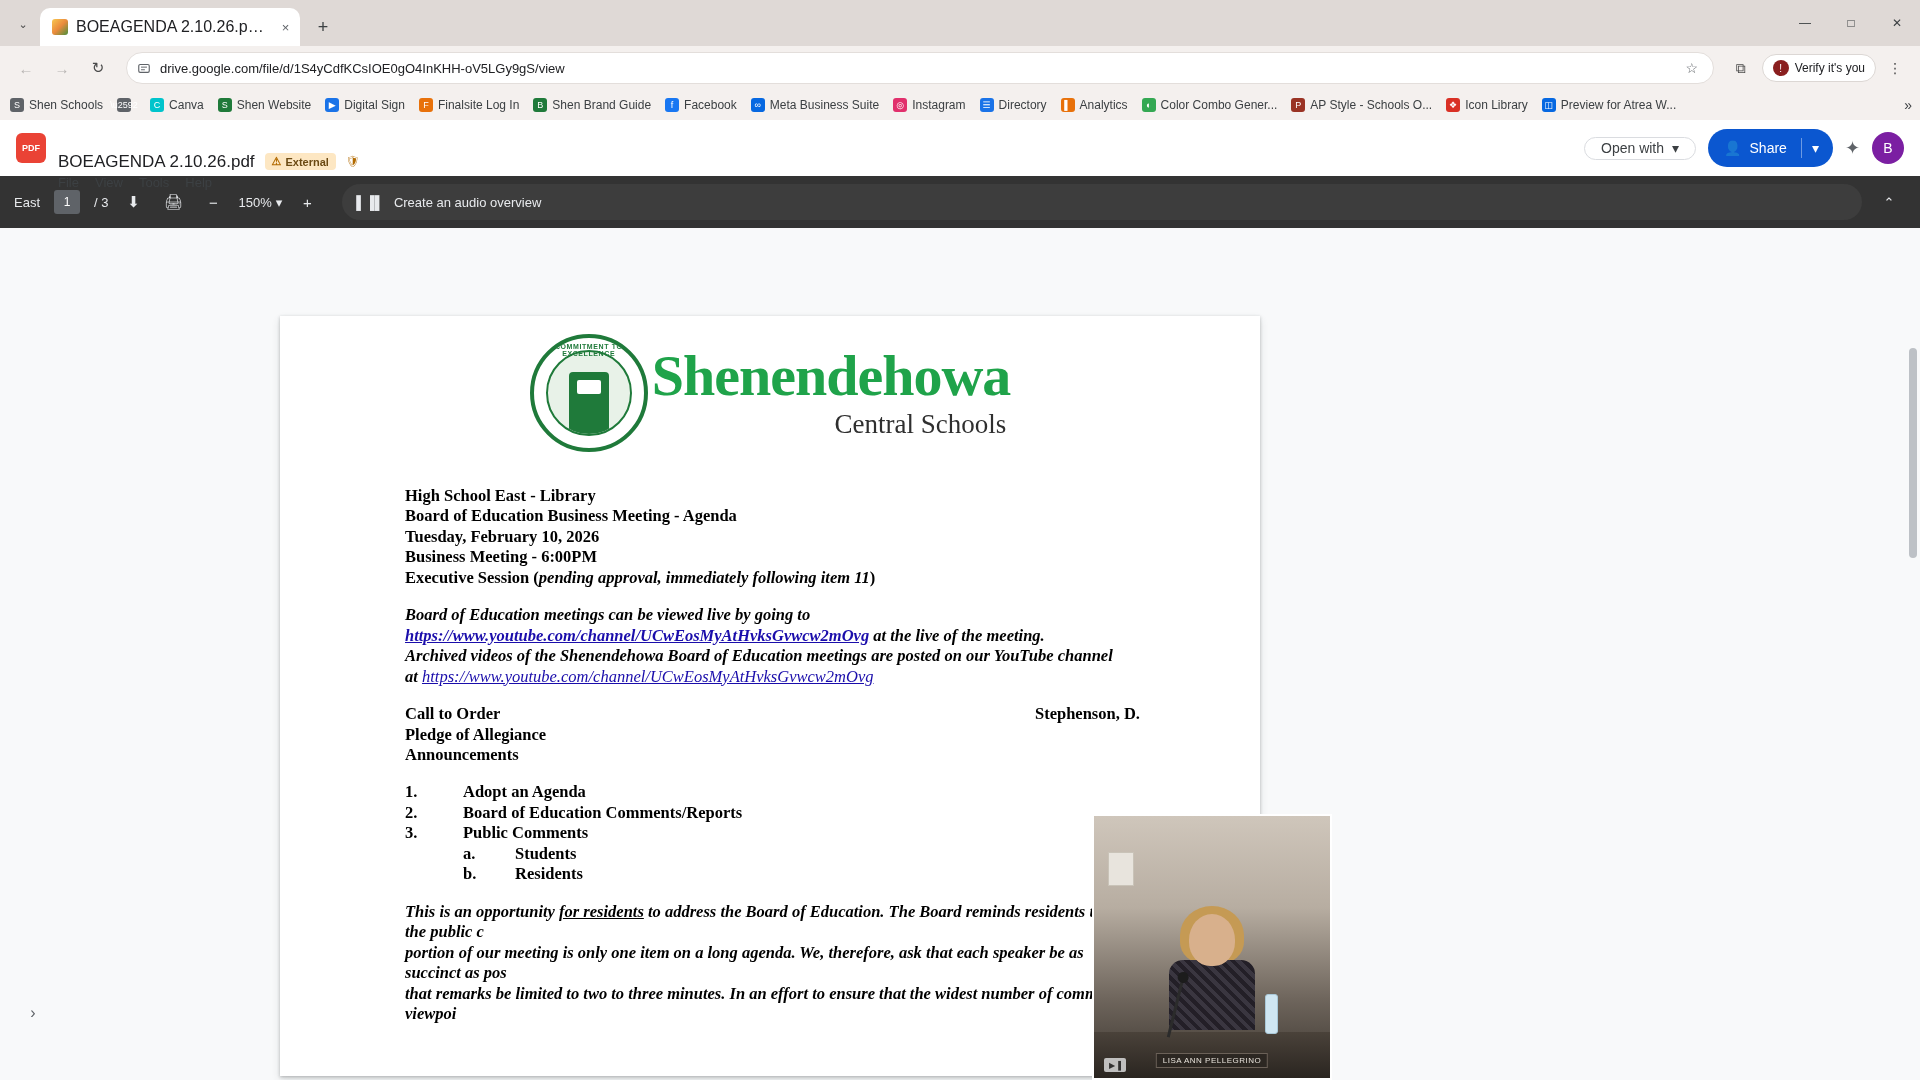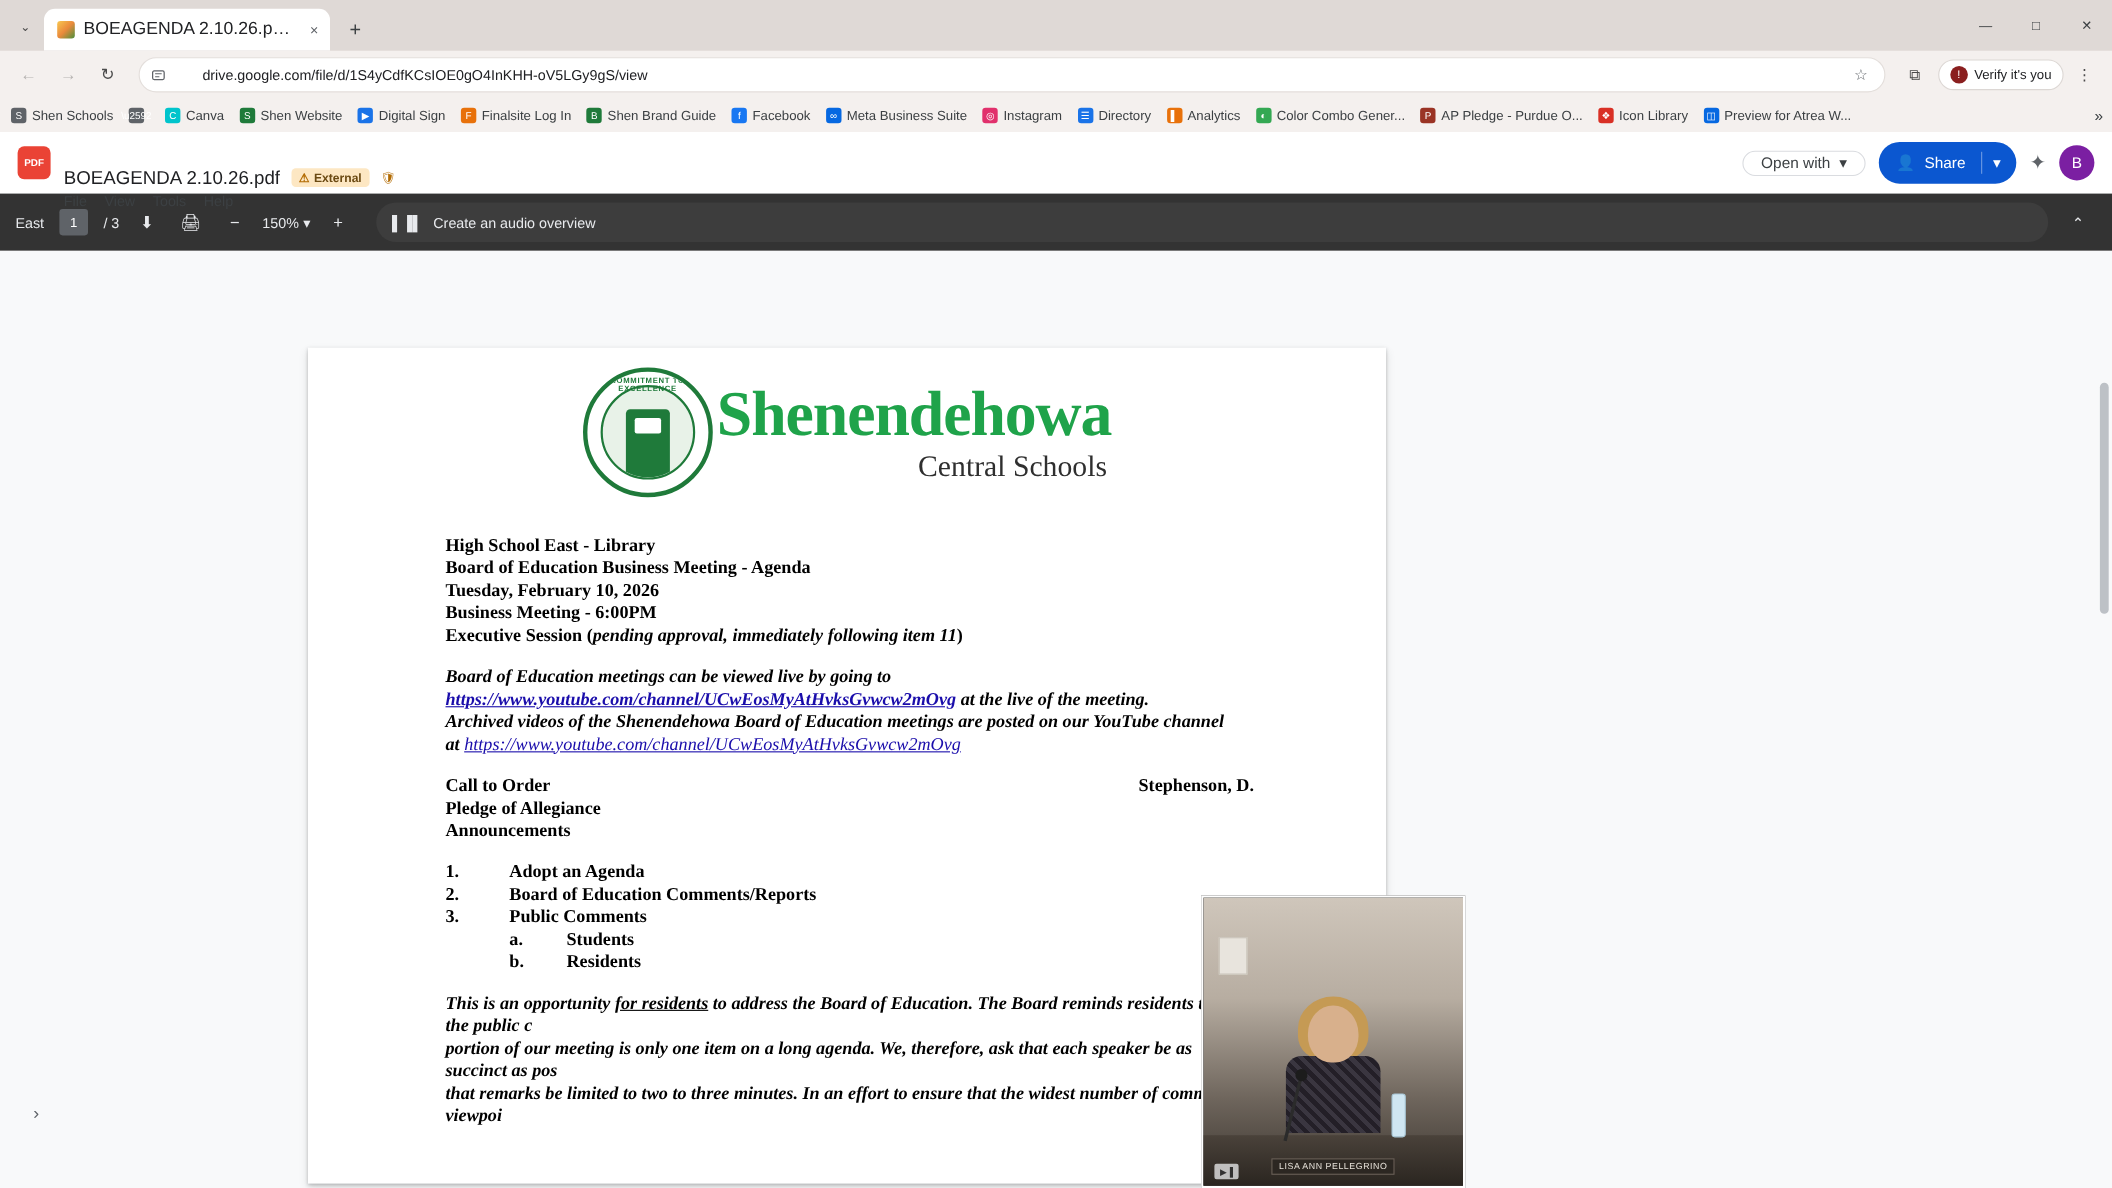--- a/index.html
+++ b/index.html
@@ -79,21 +79,21 @@
     height: 32px;
     background:#ffffff;
     border-radius: 16px;
     display:flex; align-items:center;
     padding: 0 10px;
     margin: 0 8px;
     gap: 9px;
     border: 1px solid #e3dedb;
   }
   .omnibox .lock { font-size: 12px; color:#5f6368; display:flex; align-items:center;}
-  .omnibox .url { font-size: 13px; color:#202124; flex:1 1 auto; white-space:nowrap; overflow:hidden;margin-left:24px;}
+  .omnibox .url { font-size: 13px; color:#202124; flex:1 1 auto; white-space:nowrap; overflow:hidden;}
   .omni-icon { color:#5f6368; font-size: 14px; width: 22px; text-align:center; }
   .verify-pill {
     height: 28px; border-radius: 14px;
     background:#ffffff; border:1px solid #dcd7d4;
     display:flex;align-items:center; gap:6px;
     padding: 0 10px; font-size:12px; color:#202124;
     margin-left: 2px;
   }
   .verify-dot{
     width:16px;height:16px;border-radius:50%;
@@ -493,21 +493,21 @@
     <div class="bm">
         <span class="bm-ic" style="background:#e8710a">▌</span>
         <span>Analytics</span>
       </div>
     <div class="bm">
         <span class="bm-ic" style="background:#34a853">◐</span>
         <span>Color Combo Gener...</span>
       </div>
     <div class="bm">
         <span class="bm-ic" style="background:#9a3324">P</span>
-        <span>AP Pledge - Purdue O...</span>
+        <span>AP Style - Schools O...</span>
       </div>
     <div class="bm">
         <span class="bm-ic" style="background:#d93025">❖</span>
         <span>Icon Library</span>
       </div>
     <div class="bm">
         <span class="bm-ic" style="background:#0668e1">◫</span>
         <span>Preview for Atrea W...</span>
       </div>
     <div class="bm-overflow">»</div>

